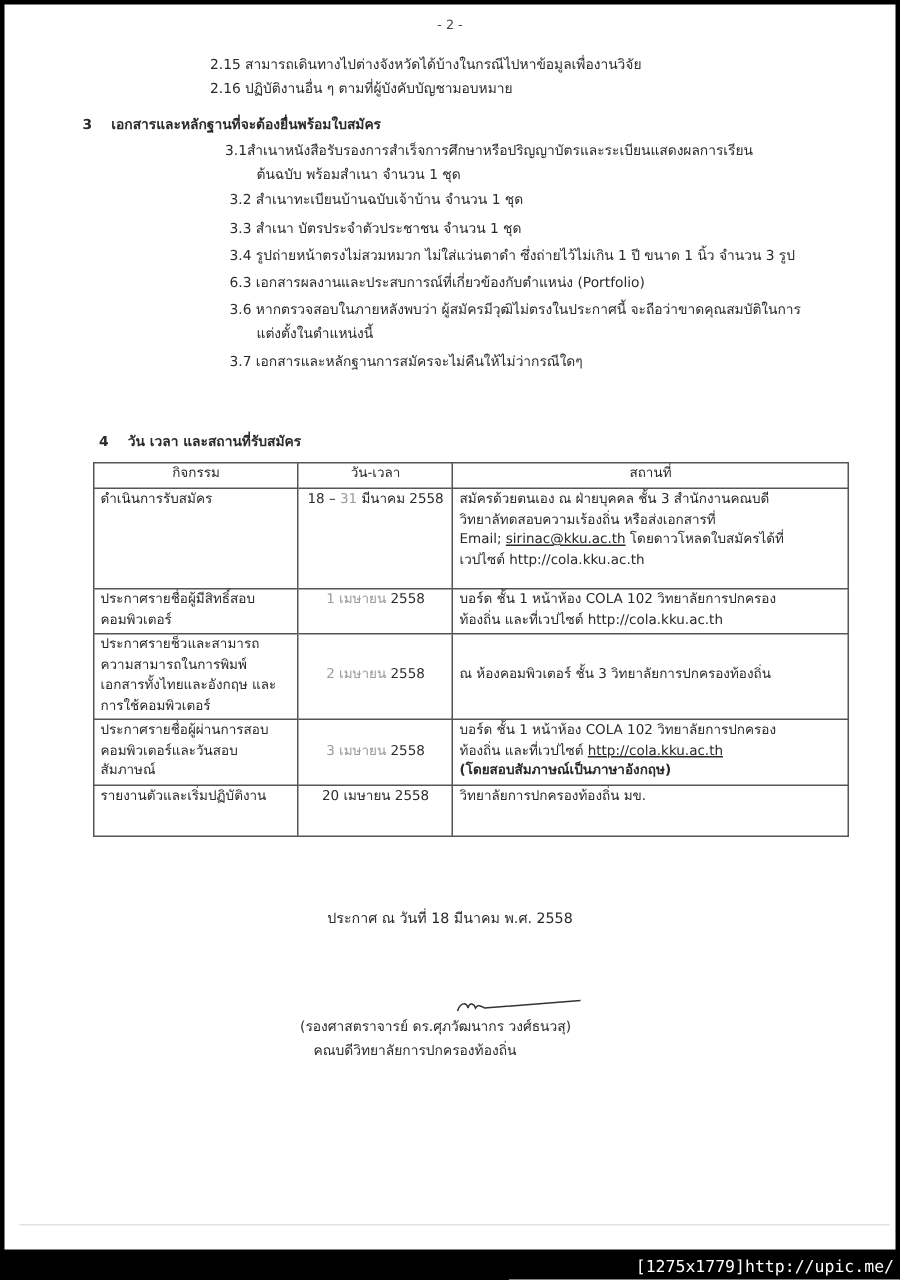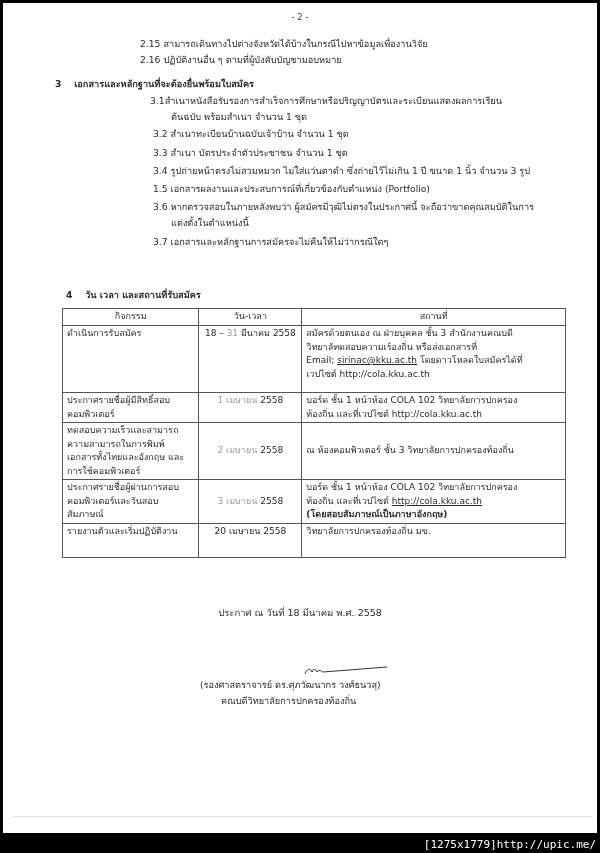--- a/index.html
+++ b/index.html
@@ -73,21 +73,21 @@
   </div>
   <div class="abs t" style="left:150px;top:144px;">
     <span>3.3</span>
     <span>สำเนา บัตรประจำตัวประชาชน  จำนวน 1 ชุด</span>
   </div>
   <div class="abs t" style="left:150px;top:162px;">
     <span>3.4</span>
     <span>รูปถ่ายหน้าตรงไม่สวมหมวก ไม่ใส่แว่นตาดำ ซึ่งถ่ายไว้ไม่เกิน 1 ปี ขนาด 1  นิ้ว จำนวน 3 รูป</span>
   </div>
   <div class="abs t" style="left:150px;top:180px;">
-    <span>1.5</span>
+    <span>6.3</span>
     <span>เอกสารผลงานและประสบการณ์ที่เกี่ยวข้องกับตำแหน่ง   (Portfolio)</span>
   </div>
   <div class="abs t" style="left:150px;top:198px;">
     <span>3.6</span>
     <span>หากตรวจสอบในภายหลังพบว่า ผู้สมัครมีวุฒิไม่ตรงในประกาศนี้ จะถือว่าขาดคุณสมบัติในการ</span>
   </div>
   <div class="abs t" style="left:168px;top:214px;">แต่งตั้งในตำแหน่งนี้</div>
   <div class="abs t" style="left:150px;top:233px;">
     <span>3.7</span>
     <span>เอกสารและหลักฐานการสมัครจะไม่คืนให้ไม่ว่ากรณีใดๆ</span>
@@ -132,21 +132,21 @@
           <span class="faded">1  เมษายน</span><span> 2558</span>
         </td>
         <td>
           <div>บอร์ด ชั้น 1 หน้าห้อง COLA 102 วิทยาลัยการปกครอง</div>
           <div>ท้องถิ่น และที่เวปไซต์  http://cola.kku.ac.th</div>
         </td>
       </tr>
 
       <tr>
         <td>
-          <div>ทดสอบความเร็วและสามารถ</div>
+          <div>ประกาศรายช็วและสามารถ</div>
           <div>ความสามารถในการพิมพ์</div>
           <div>เอกสารทั้งไทยและอังกฤษ และ</div>
           <div>การใช้คอมพิวเตอร์</div>
         </td>
         <td class="center vmid">
           <span class="faded">2  เมษายน</span><span> 2558</span>
         </td>
         <td class="vmid">
           <div>ณ ห้องคอมพิวเตอร์ ชั้น 3 วิทยาลัยการปกครองท้องถิ่น</div>
         </td>
@@ -180,18 +180,18 @@
     </tbody>
   </table>
 
   <div class="abs t" style="left:0;width:594px;top:604px;text-align:center;font-size:9.5px;">ประกาศ  ณ  วันที่  18   มีนาคม   พ.ศ.  2558</div>
 
   <svg class="sig-line" viewBox="0 0 86 12">
     <path d="M2 9 C 4 3, 8 3, 9 7 C 10 3, 13 4, 14 7 C 16 4, 18 6, 20 7 L 84 2" fill="none" stroke="#333" stroke-width="1"></path>
   </svg>
 
   <div class="abs t" style="left:197px;top:676px;">(รองศาสตราจารย์ ดร.ศุภวัฒนากร   วงศ์ธนวสุ)</div>
-  <div class="abs t" style="left:218px;top:692px;">คณบดีวิทยาลัยการปกครองท้องถิ่น</div>
+  <div class="abs t" style="left:206px;top:692px;">คณบดีวิทยาลัยการปกครองท้องถิ่น</div>
 
   <div class="page-inner-line"></div>
 </div>
 
 <div class="watermark">[1275x1779]http://upic.me/</div>
 
 </body></html>

